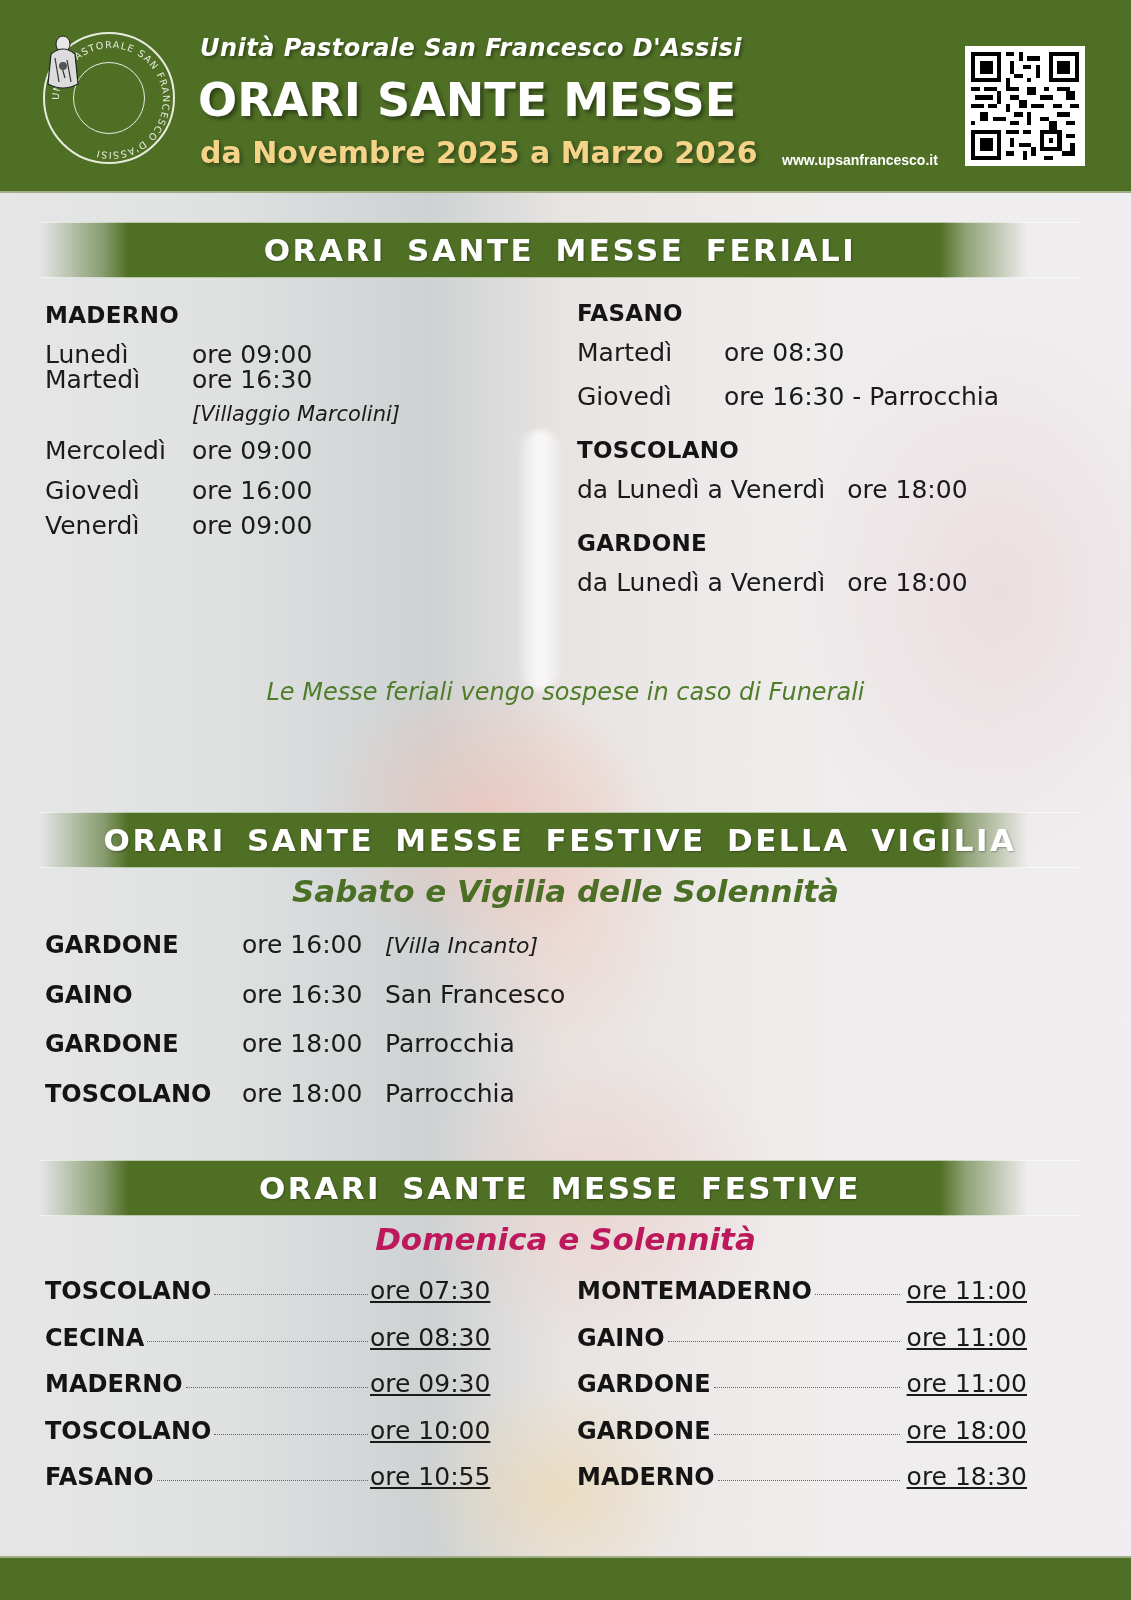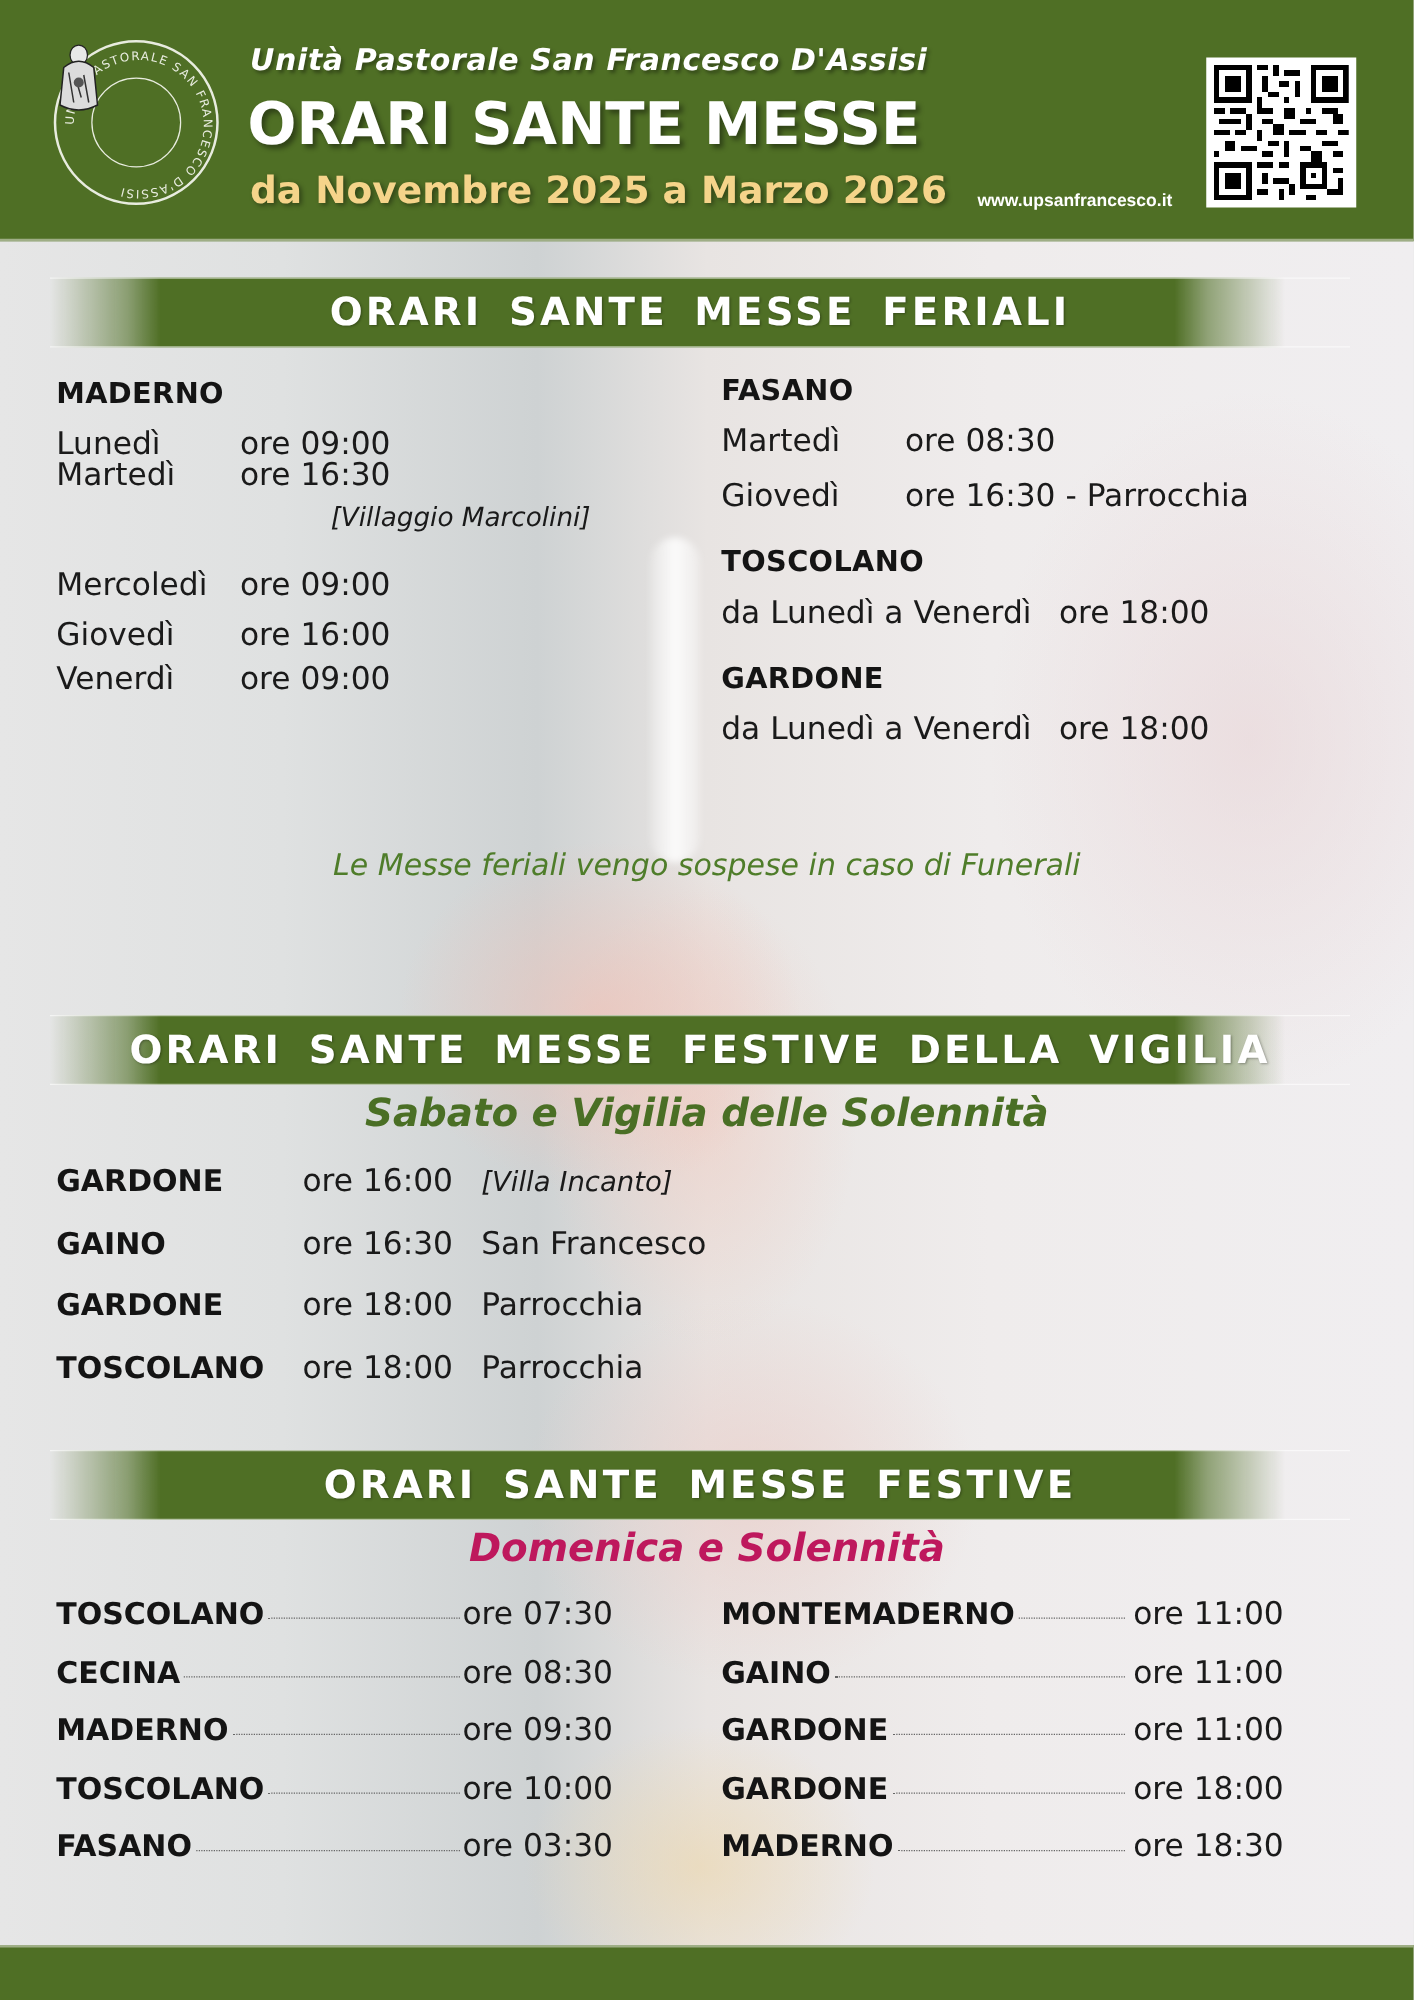--- a/index.html
+++ b/index.html
@@ -123,21 +123,21 @@
     .vig .vloc.it { font-style: italic; font-size: 22px; }
 
     .fest { position: absolute; z-index: 2; top: 1276px; }
     .fest.l { left: 45px; width: 450px; }
     .fest.r { left: 577px; width: 450px; text-align: right; }
     .frow { display: flex; align-items: baseline; height: 46.5px; }
     .frow .fplace { font-weight: bold; font-size: 24px; color: #141414; white-space: nowrap; }
     .frow .dots {
       flex: 1; border-bottom: 1.5px dotted #666; margin: 0 2px 0 3px; transform: translateY(-4px);
     }
-    .frow .ftime { font-size: 25px; color: #1a1a1a; width: 125px; white-space: nowrap; }
+    .frow .ftime { font-size: 25px; color: #1a1a1a; width: 125px; white-space: nowrap; text-decoration: underline; }
 
     .footer {
       position: absolute; left: 0; top: 1556px; width: 1131px; height: 44px;
       background: #4f6f25; border-top: 2px solid #9fae86; z-index: 2;
     }
   </style>
 </head>
 <body>
 
 <div class="bg"></div>
@@ -241,21 +241,21 @@
 <div class="content col-l">
   <div class="place" style="margin-bottom:14px;">MADERNO</div>
   <div class="row" style="">
     <span class="day">Lunedì</span>
     <span class="time">ore 09:00</span>
   </div>
   <div class="row" style="margin-bottom:10px;">
     <span class="day">Martedì</span>
     <span class="time">ore 16:30</span>
   </div>
-  <div class="note" style="margin-bottom:29px;text-align:center;">[Villaggio Marcolini]</div>
+  <div class="note" style="margin-bottom:12px;">[Villaggio Marcolini]</div>
   <div class="row" style="margin-bottom:15px;">
     <span class="day">Mercoledì</span>
     <span class="time">ore 09:00</span>
   </div>
   <div class="row" style="margin-bottom:10px;">
     <span class="day">Giovedì</span>
     <span class="time">ore 16:00</span>
   </div>
   <div class="row">
     <span class="day">Venerdì</span>
@@ -337,21 +337,21 @@
     <span class="ftime">ore 09:30</span>
   </div>
   <div class="frow">
     <span class="fplace">TOSCOLANO</span>
     <span class="dots"></span>
     <span class="ftime">ore 10:00</span>
   </div>
   <div class="frow">
     <span class="fplace">FASANO</span>
     <span class="dots"></span>
-    <span class="ftime">ore 03:30</span>
+    <span class="ftime">ore 10:55</span>
   </div>
 </div>
 
 <div class="fest r">
   <div class="frow">
     <span class="fplace">MONTEMADERNO</span>
     <span class="dots"></span>
     <span class="ftime">ore 11:00</span>
   </div>
   <div class="frow">

